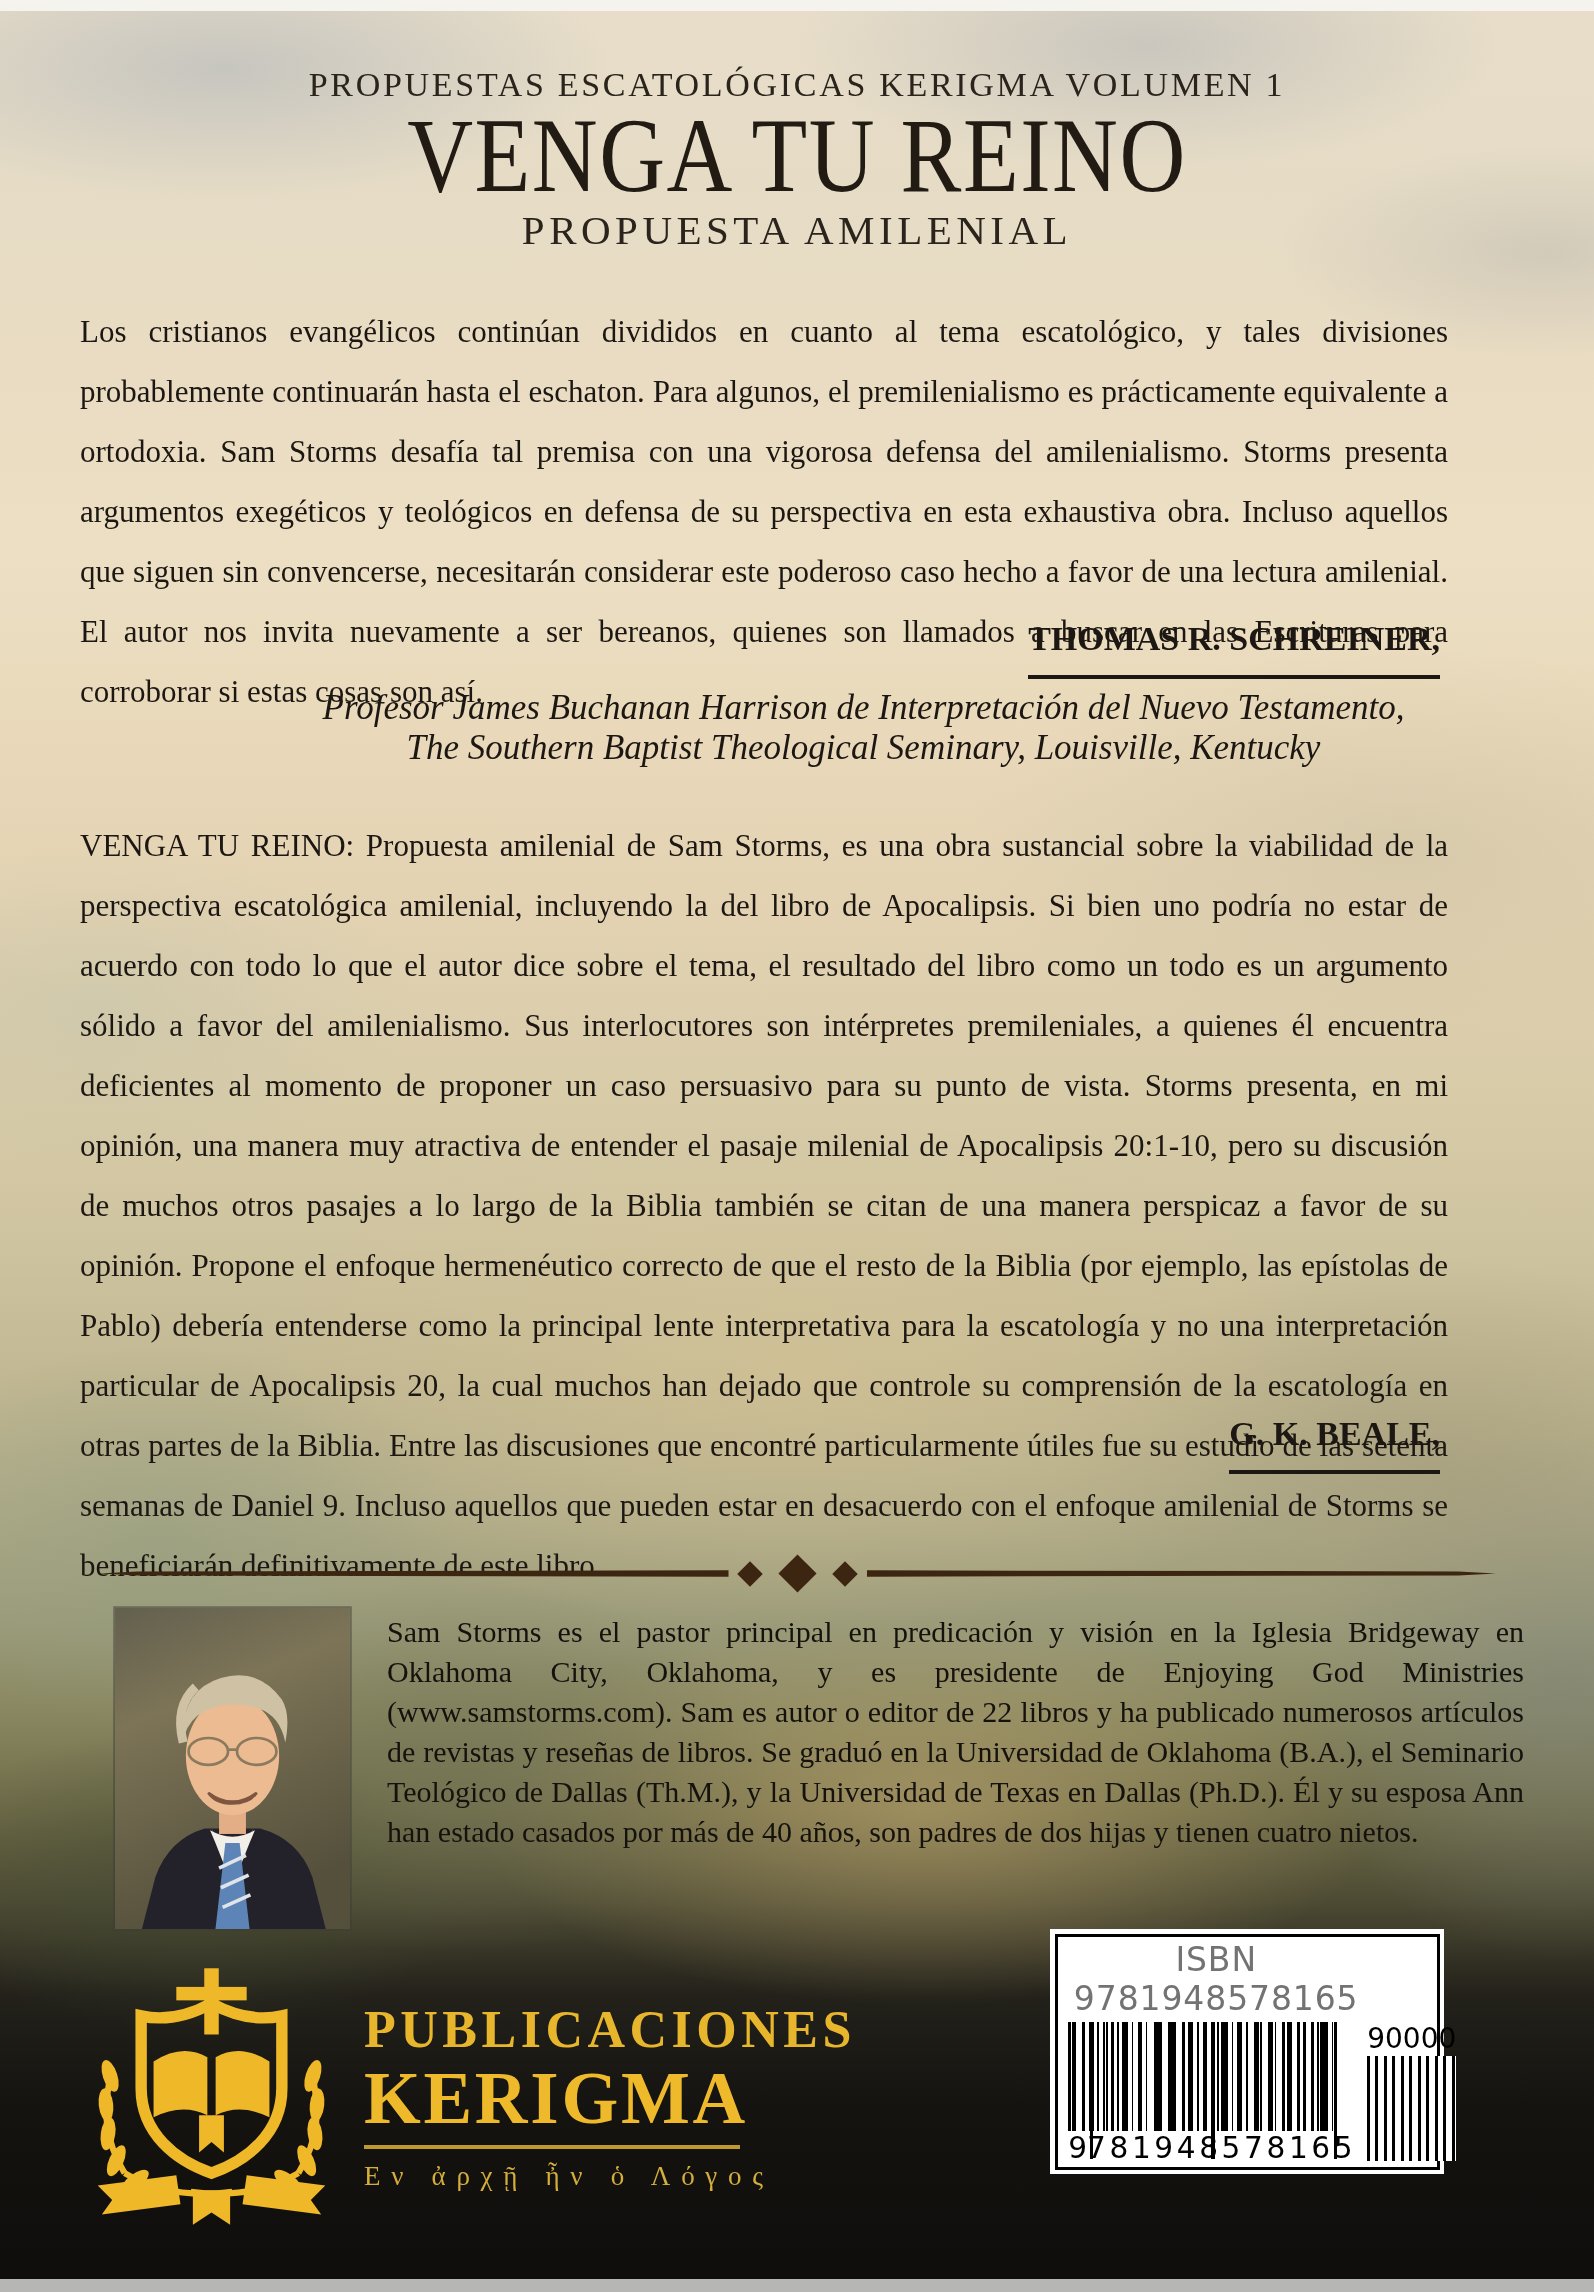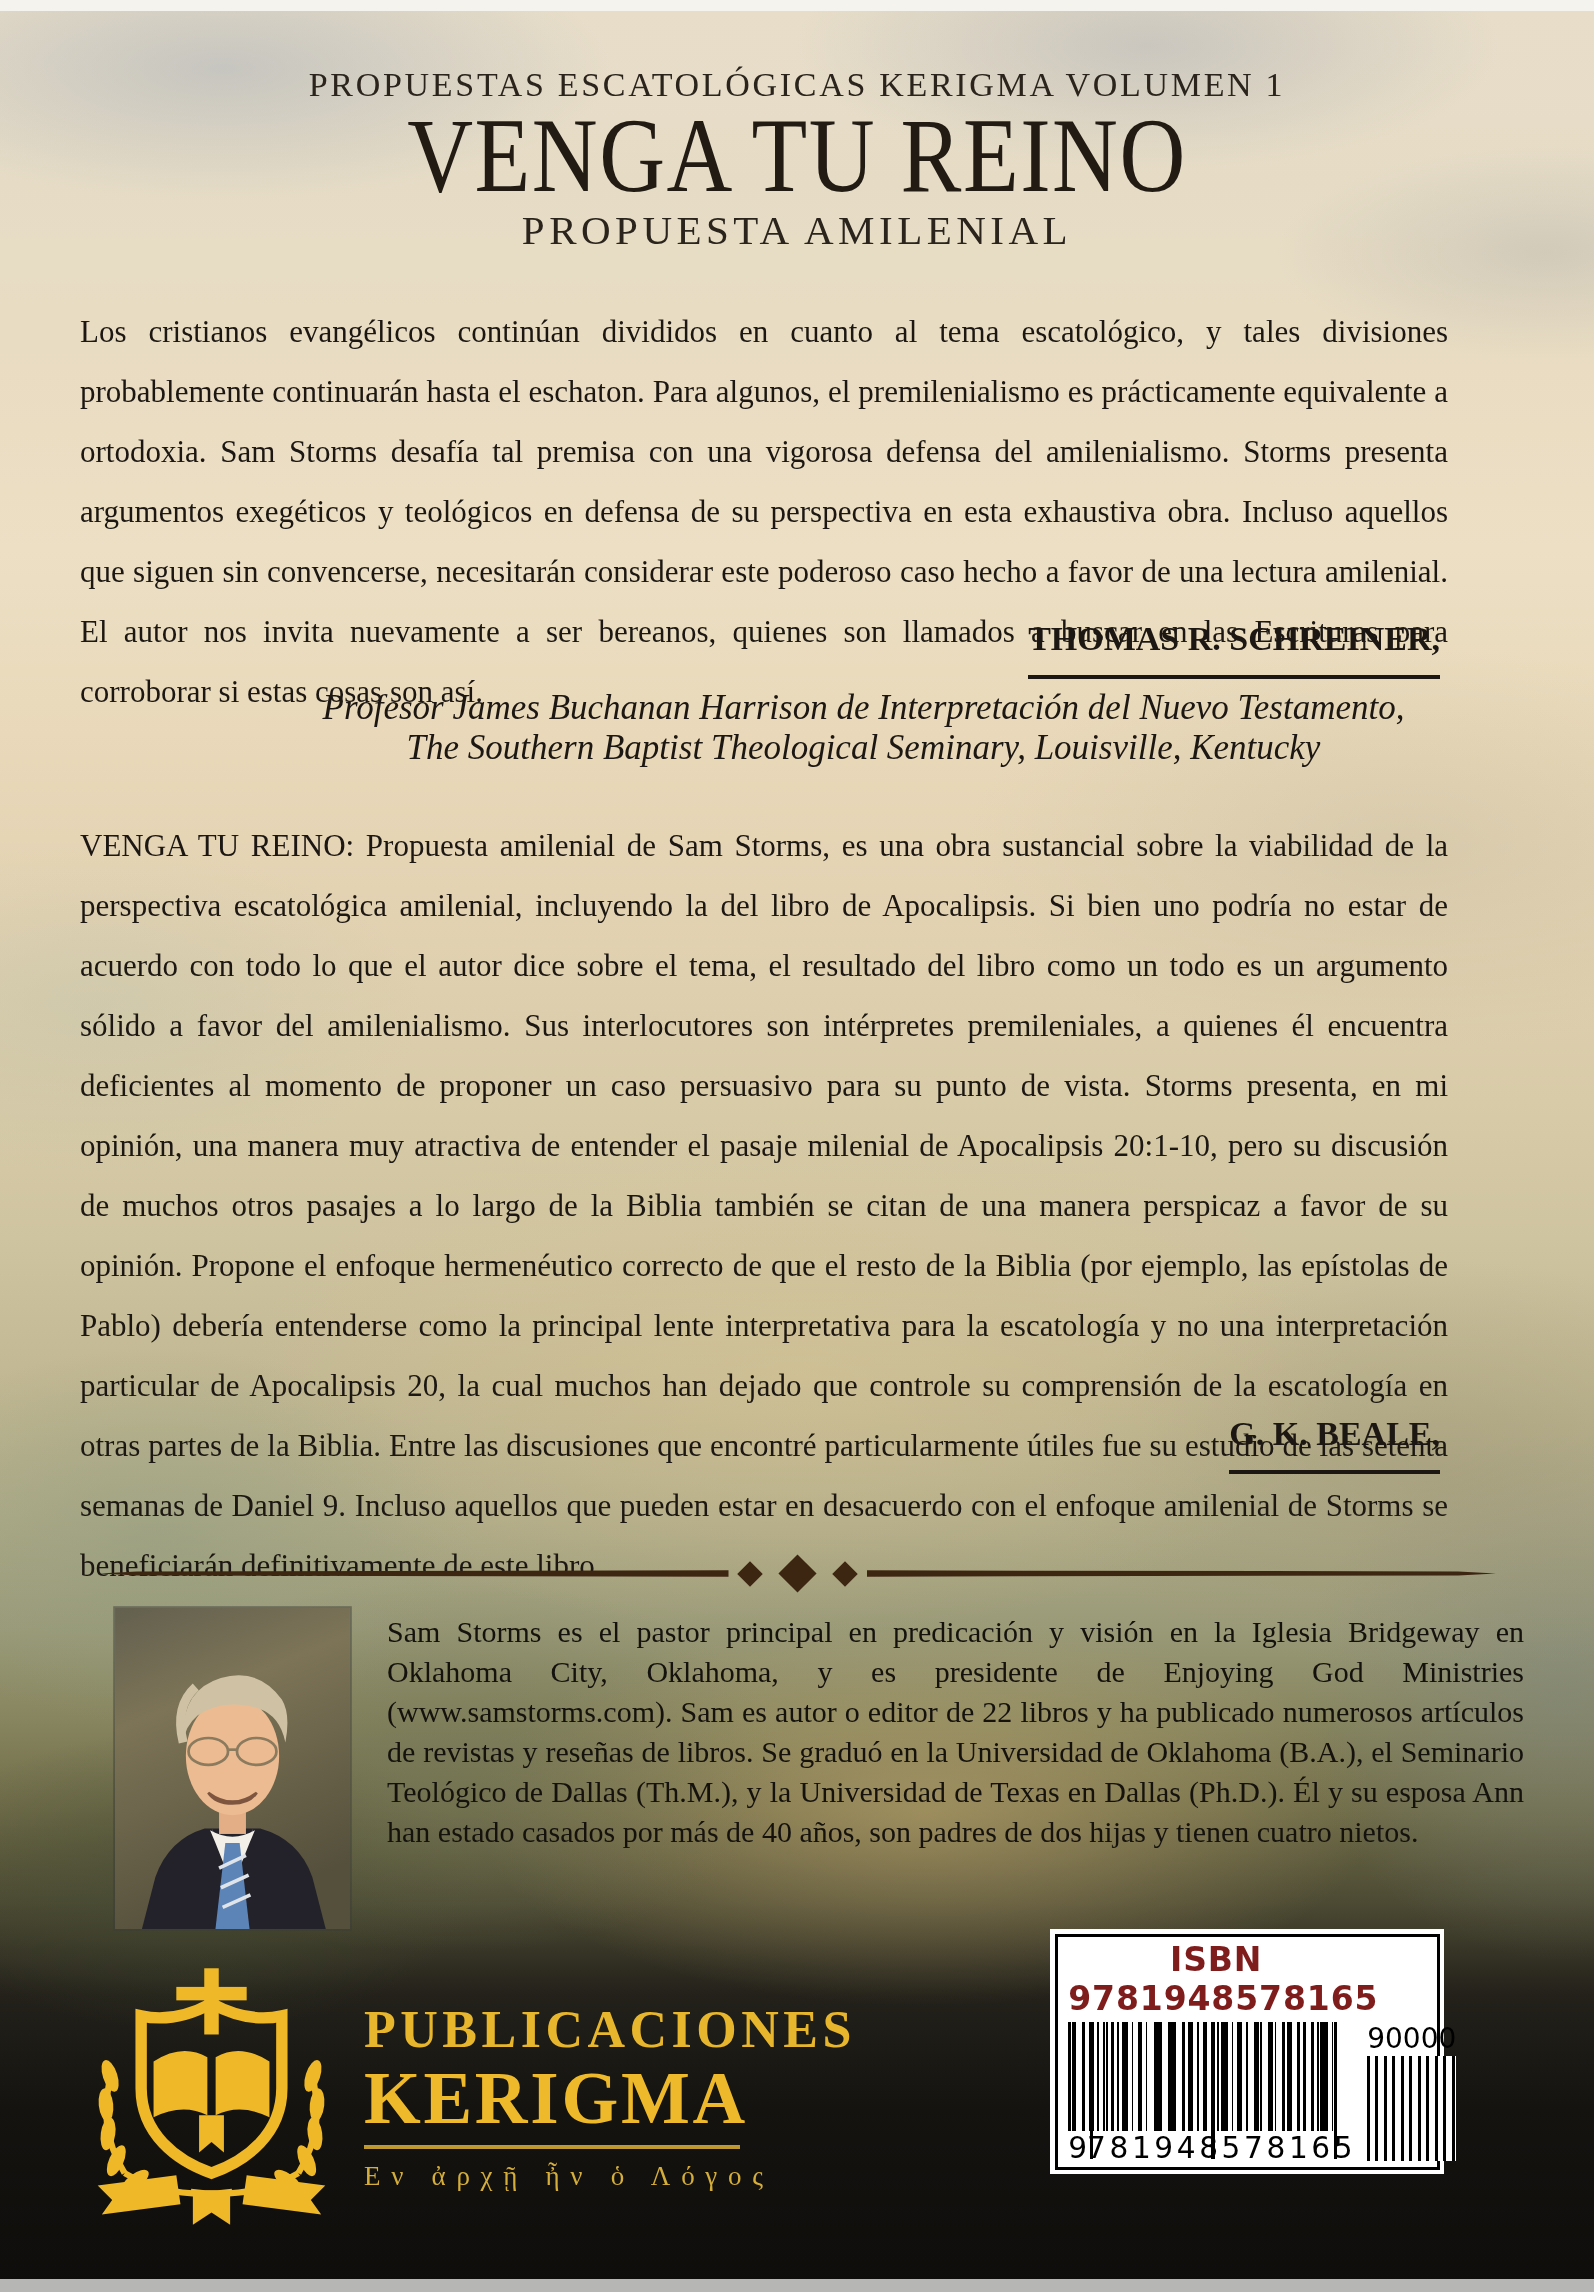--- a/index.html
+++ b/index.html
@@ -67,22 +67,22 @@
   .logo-text{margin-left:18px;margin-top:3.6px;}
   .pub-line{font-size:52px;letter-spacing:4.5px;color:#e7b62c;font-weight:bold;white-space:nowrap;}
   .ker-line{font-size:73px;letter-spacing:2.7px;color:#eeb92a;font-weight:bold;line-height:79px;white-space:nowrap;}
   .gold-rule{height:3.6px;width:376px;background:#bf9830;margin:7.2px 0 12.5px 0;}
   .greek{font-size:27px;letter-spacing:10.7px;color:#d4ad3a;white-space:nowrap;}
 
   .barcode-box{position:absolute;left:1050px;top:1929px;width:394px;height:245px;
                background:#fff;padding:4.5px;box-sizing:border-box;}
   .bc-frame{border:3.6px solid #000;width:100%;height:100%;box-sizing:border-box;
             padding:3.6px 10.7px 1.8px 10.7px;display:flex;flex-direction:column;}
-  .bc-isbn{font-family:"DejaVu Sans",sans-serif;font-size:33px;font-weight:bold;
-           letter-spacing:0.9px;text-align:center;width:296px;color:#7f1d1d;}
+  .bc-isbn{font-family:"DejaVu Sans",sans-serif;font-size:33px;font-weight:normal;
+           letter-spacing:0.9px;text-align:center;width:296px;color:#737373;}
   .bc-row{display:flex;flex:1;margin-top:3.6px;}
   .bc-main{width:269px;position:relative;display:flex;flex-direction:column;}
   .bars{flex:1;background-color:#fff;background-image:
       repeating-linear-gradient(90deg,#000 0 2.7px,transparent 2.7px 6.3px,#000 6.3px 8px,transparent 8px 14.3px),
       repeating-linear-gradient(90deg,transparent 0 4.5px,#000 4.5px 7.2px,transparent 7.2px 20.6px,#000 20.6px 26px,transparent 26px 33px);}
   .guard{position:absolute;width:3.6px;background:#000;top:0;bottom:5.4px;}
   .g1{left:21.5px;} .g2{left:143px;} .g3{right:0px;}
   .bc-digits{height:34px;display:flex;align-items:flex-end;
              font-family:"DejaVu Sans",sans-serif;font-size:29.6px;color:#000;}
   .bc-digits .d0{width:27px;}

